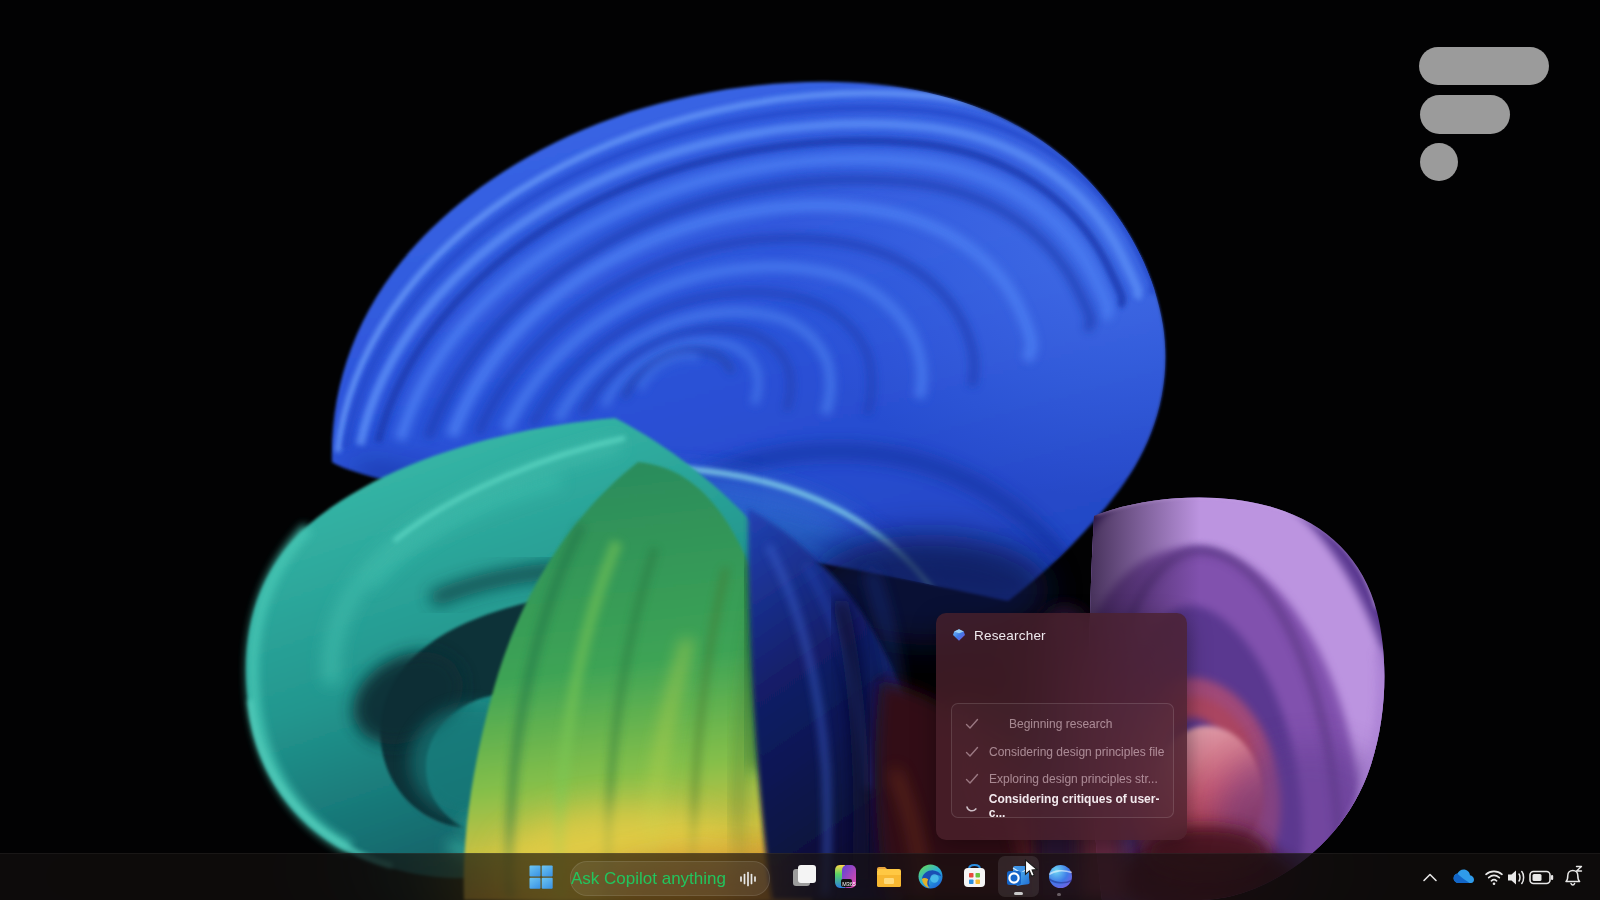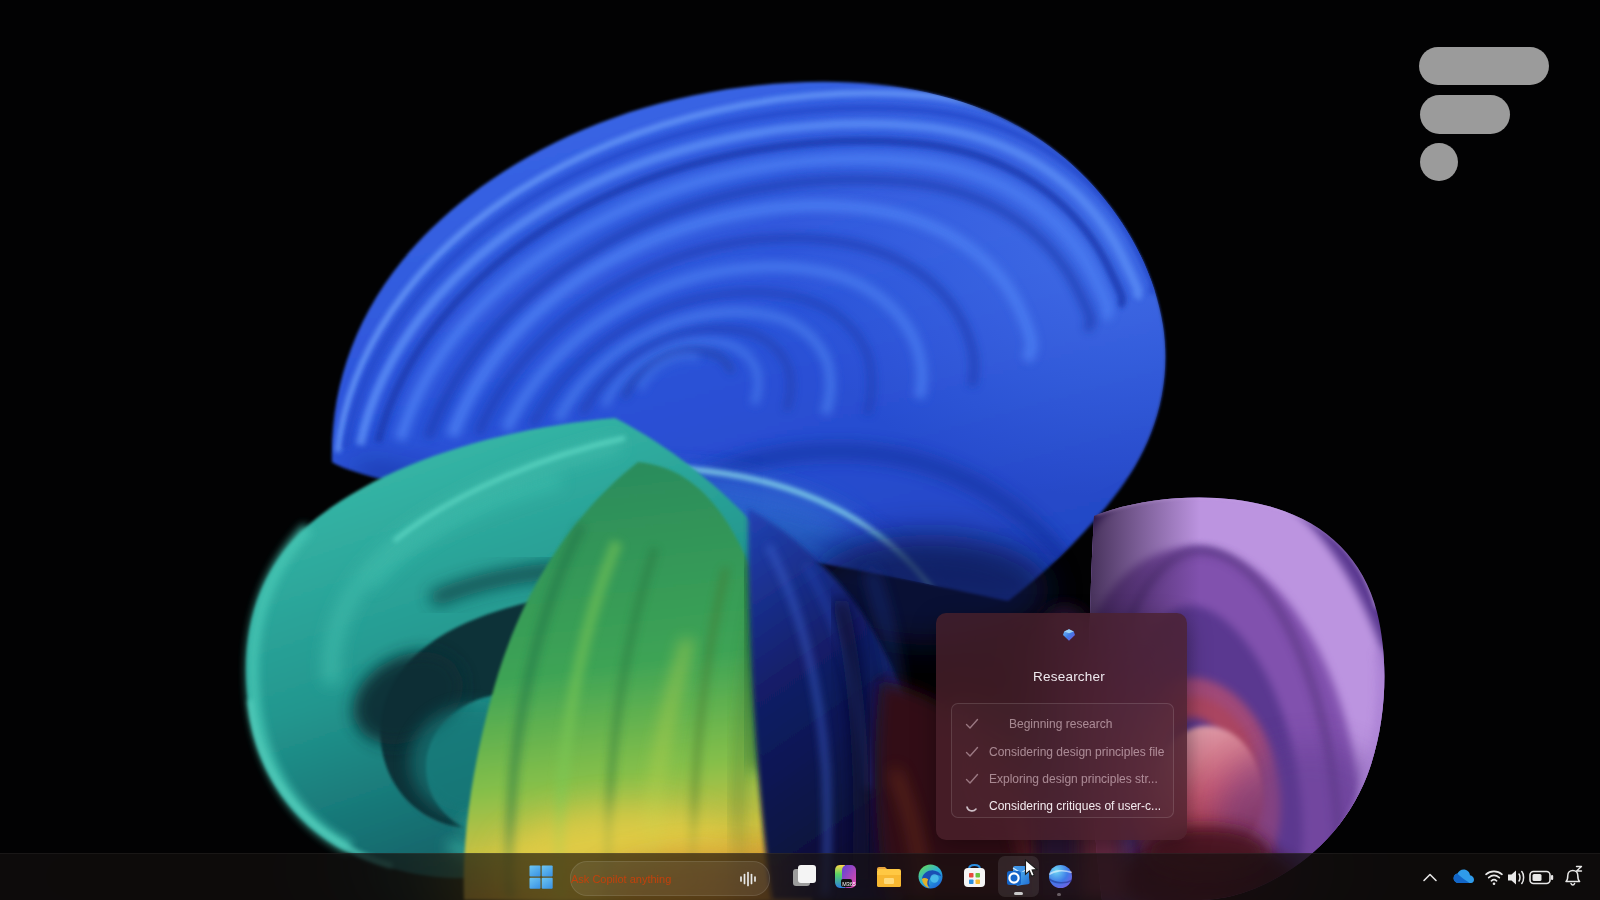--- a/index.html
+++ b/index.html
@@ -1,31 +1,31 @@
 <!DOCTYPE html>
 <html><head>
 <meta charset="utf-8">
 <style>
 html,body{margin:0;padding:0;background:#000;}
 #stage{position:relative;width:1600px;height:900px;overflow:hidden;background:#020203;font-family:"Liberation Sans",sans-serif;}
 #wall{position:absolute;left:0;top:0;}
 #flogo{position:absolute;left:1418px;top:45px;}
 #card{position:absolute;left:936px;top:613px;width:251px;height:227px;border-radius:10px;background:rgba(74,33,44,0.78);-webkit-backdrop-filter:blur(26px) saturate(110%);backdrop-filter:blur(26px) saturate(110%);box-shadow:0 8px 24px rgba(0,0,0,0.35);color:#f2ecf0;}
-#card .hdr{display:flex;align-items:center;gap:26px;margin:14px 0 0 15px;flex-direction:column;}
+#card .hdr{display:flex;align-items:center;gap:7px;margin:14px 0 0 15px;}
 #card .hdr span{font-size:13.5px;color:#efe9ee;letter-spacing:.2px;}
 #card .title{margin:11px 15px 0 15px;font-size:13.5px;font-weight:bold;line-height:19px;letter-spacing:-0.2px;color:#fbf8fa;}
 #card .list{position:absolute;left:15px;top:90px;width:221px;height:113px;border:1px solid rgba(255,255,255,0.13);border-radius:7px;background:rgba(255,255,255,0.025);}
 #card .row{position:absolute;left:0;height:16px;display:flex;align-items:center;}
 #card .row svg{margin-left:13px;}
 #card .row span{margin-left:10px;font-size:12px;color:rgba(233,205,214,0.60);}
 #card .row.active span{color:#f3eaee;}
 #taskbar{position:absolute;left:0;top:853px;width:1600px;height:47px;background:rgba(20,17,16,0.64);-webkit-backdrop-filter:blur(46px) saturate(130%);backdrop-filter:blur(46px) saturate(130%);border-top:1px solid rgba(255,255,255,0.05);}
 #start{position:absolute;left:529px;top:11px;}
 #search{position:absolute;left:570px;top:7px;width:198px;height:33px;border-radius:17px;background:rgba(255,255,255,0.07);border:1px solid rgba(255,255,255,0.10);display:flex;align-items:center;}
-#search span{margin-left:0;font-size:11px;color:#c2410c;}
+#search span{margin-left:0;font-size:17px;color:#22c55e;}
 #search svg{position:absolute;right:12px;top:8px;}
 .ticon{position:absolute;top:9px;}
 #outhl{position:absolute;left:998px;top:2px;width:41px;height:41px;border-radius:7px;background:rgba(255,255,255,0.09);}
 #runind{position:absolute;left:1014px;top:38px;width:9px;height:3px;border-radius:2px;background:#c9c9c9;}
 #runind2{position:absolute;left:1057px;top:39px;width:4px;height:3px;border-radius:2px;background:rgba(180,170,175,0.5);}
 #tray{position:absolute;left:1418px;top:0px;width:182px;height:47px;}
 </style>
 </head>
 <body>
 <div id="stage">
@@ -224,21 +224,21 @@
             <path d="M1.5 6.5 L5 10 L12.5 1.5" stroke="rgba(222,192,202,0.55)" stroke-width="1.4" fill="none" stroke-linecap="round" stroke-linejoin="round"></path>
           </svg>
           <span>Considering design principles file</span>
         </div>
     <div class="row" style="top:67px;text-align:right;">
           <svg width="14" height="12" viewBox="0 0 14 12">
             <path d="M1.5 6.5 L5 10 L12.5 1.5" stroke="rgba(222,192,202,0.55)" stroke-width="1.4" fill="none" stroke-linecap="round" stroke-linejoin="round"></path>
           </svg>
           <span>Exploring design principles str...</span>
         </div>
-    <div class="row active" style="top:94px;">
+    <div class="row active" style="top:94px;font-weight:bold;">
           <svg width="14" height="12" viewBox="0 0 14 12">
             <path d="M2 7 A5 4.5 0 0 0 11 9" stroke="rgba(238,230,236,0.8)" stroke-width="1.6" fill="none" stroke-linecap="round"></path>
           </svg>
           <span>Considering critiques of user-c...</span>
         </div>
   </div>
 </div>
 
 <div id="taskbar">
   <svg id="start" width="24" height="24" viewBox="0 0 24 24">

